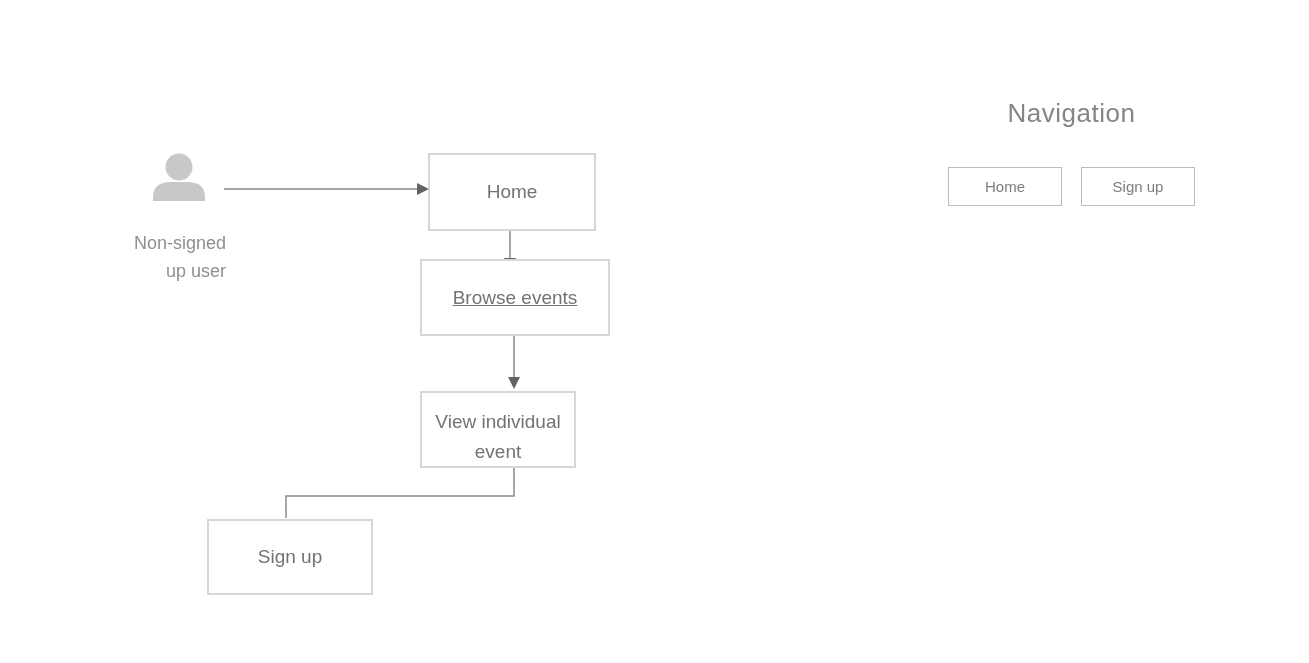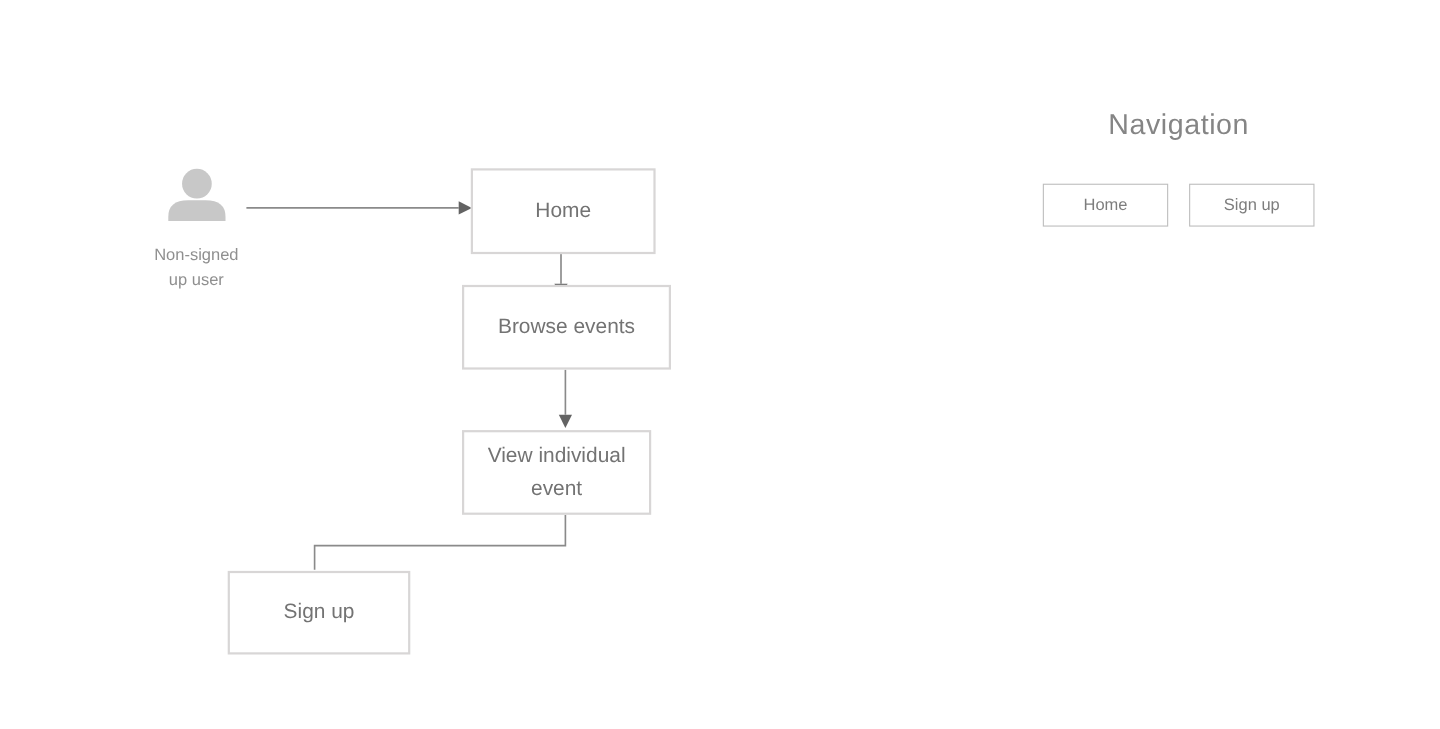--- a/index.html
+++ b/index.html
@@ -37,45 +37,45 @@
   
   .actor {
     position: absolute;
     left: 131px;
     top: 150px;
     width: 95px;
     text-align: center;
   }
   .actor-icon { display: block; margin: 0 auto; }
   .actor-label {
-    margin-top: 18px;
+    margin-top: 28px;
     width: 95px;
-    font-size: 15px;
+    font-size: 18px;
     line-height: 1.55;
     color: var(--actor-label);
-    text-align: center;
+    text-align: right;
   }
 
   
   .node {
     position: absolute;
     display: flex;
     align-items: center;
     justify-content: center;
     background: #ffffff;
     border: 2px solid var(--box-border);
     color: var(--box-text);
     font-size: 19px;
     line-height: 1.55;
     text-align: center;
     padding: 0 12px;
   }
   .node-home   { left: 428px; top: 153px; width: 168px; height: 78px; }
-  .node-browse { left: 420px; top: 259px; width: 190px; height: 77px; }
-  .node-view   { left: 420px; top: 391px; width: 172px; height: 77px; }
+  .node-browse { left: 420px; top: 259px; width: 190px; height: 77px; text-decoration: underline; }
+  .node-view   { left: 420px; top: 391px; width: 156px; height: 77px; align-items: flex-end; }
   .node-signup { left: 207px; top: 519px; width: 166px; height: 76px; }
 
   
   .nav-title {
     position: absolute;
     left: 948px;
     top: 98px;
     width: 247px;
     text-align: center;
     font-size: 26px;

